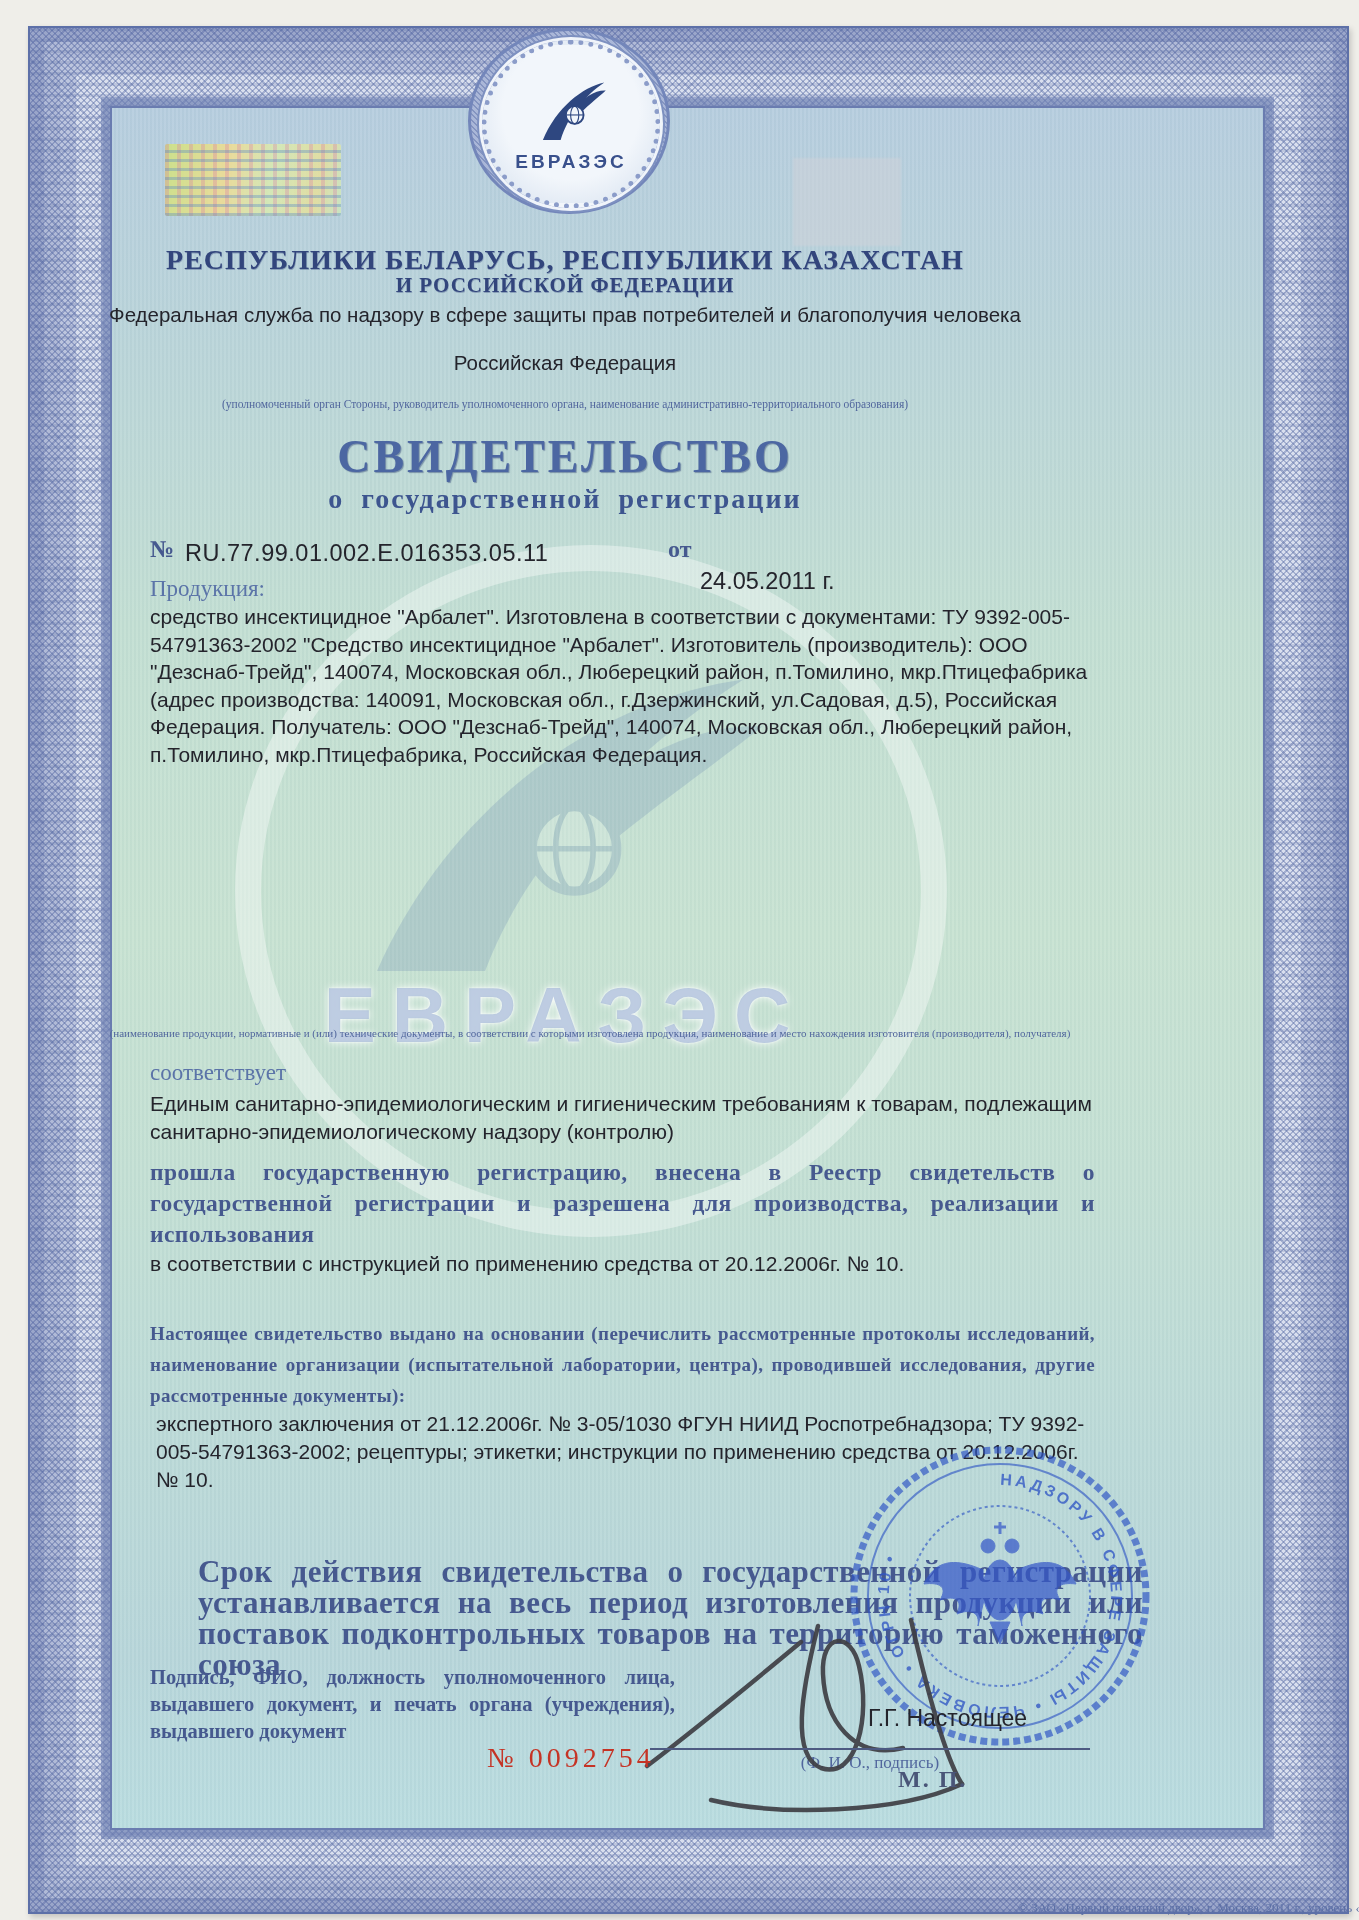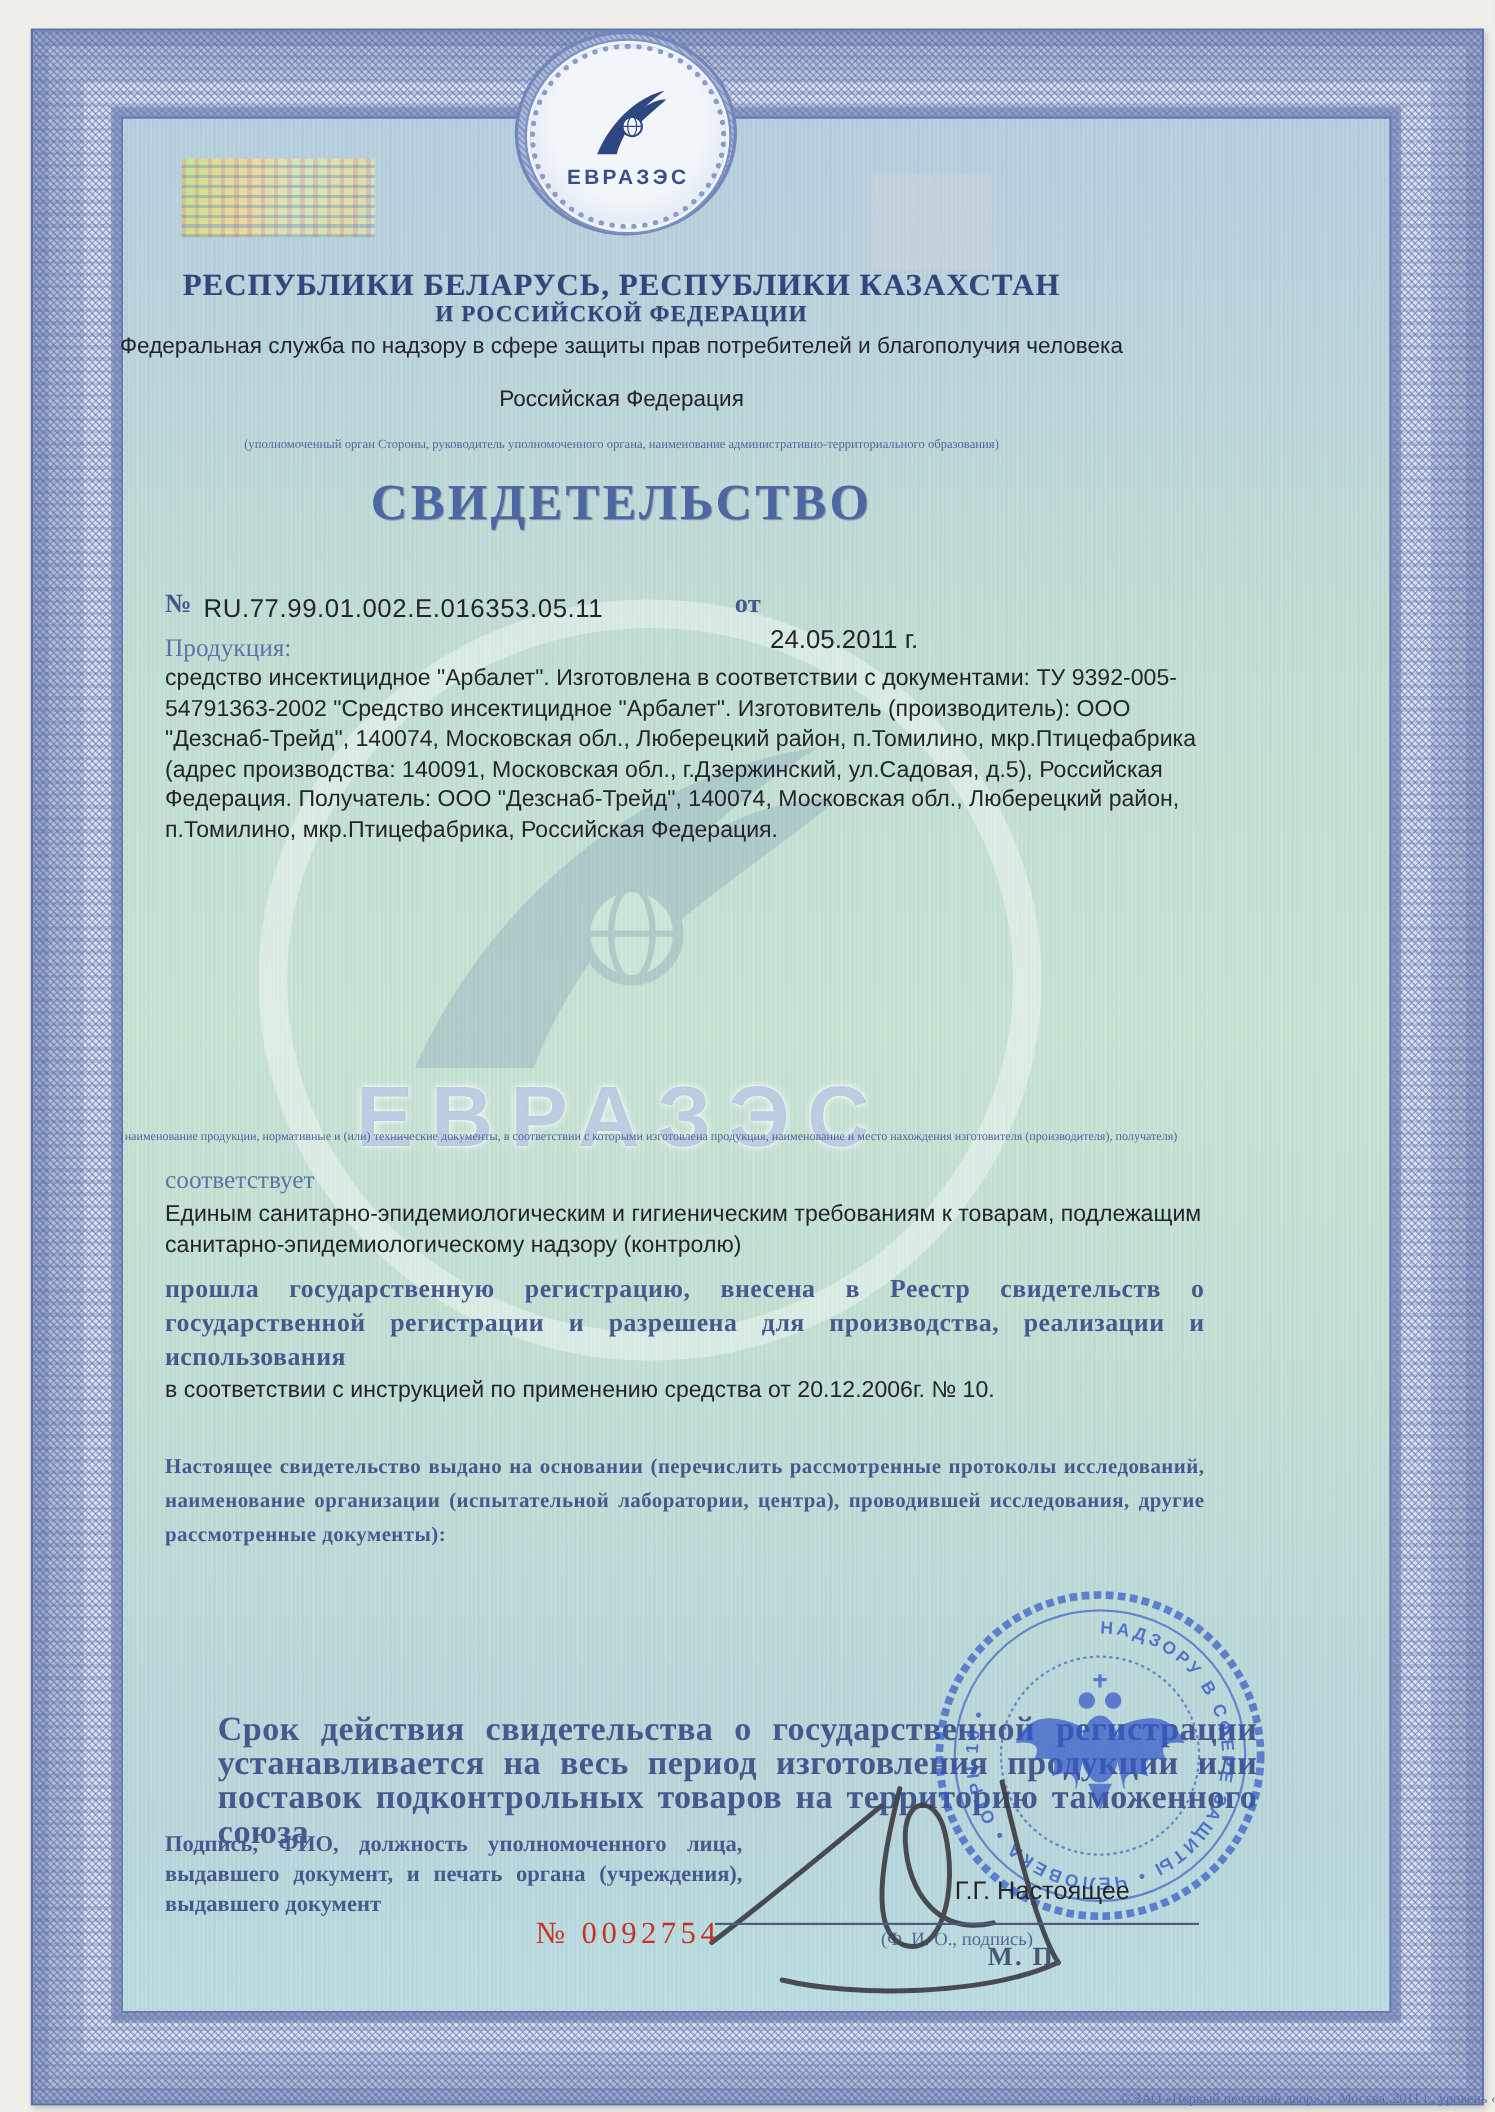--- a/index.html
+++ b/index.html
@@ -162,38 +162,40 @@
 
   <div class="abs navy-head" style="top:244px;font-size:28px;">РЕСПУБЛИКИ БЕЛАРУСЬ, РЕСПУБЛИКИ КАЗАХСТАН</div>
   <div class="abs navy-head" style="top:273px;font-size:21px;">И РОССИЙСКОЙ ФЕДЕРАЦИИ</div>
 
   <div class="abs sans-dark sans-center" style="top:303px;font-size:20.5px;">Федеральная служба по надзору в сфере защиты прав потребителей и благополучия человека</div>
   <div class="abs sans-dark sans-center" style="top:351px;font-size:20.5px;">Российская Федерация</div>
 
   <div class="abs tiny-note" style="top:398px;left:90px;width:950px;font-size:11.5px;">(уполномоченный орган Стороны, руководитель уполномоченного органа, наименование административно-территориального образования)</div>
 
   <div class="abs cert-title" style="top:430px;">СВИДЕТЕЛЬСТВО</div>
+  <div class="abs cert-subtitle" style="top:483px;">о государственной регистрации</div>
 
   <div class="abs serif-blue" style="top:536px;left:150px;font-size:24px;">№</div>
   <div class="abs sans-dark" style="top:540px;left:185px;font-size:23.5px;letter-spacing:.5px;">RU.77.99.01.002.Е.016353.05.11</div>
   <div class="abs serif-blue" style="top:536px;left:668px;font-size:24px;">от</div>
   <div class="abs sans-dark" style="top:568px;left:700px;font-size:23.5px;">24.05.2011 г.</div>
 
   <div class="abs serif-blue" style="top:576px;left:150px;font-size:23px;font-weight:500;color:#5b74a8;">Продукция:</div>
   <div class="abs sans-dark" style="top:603px;left:150px;width:945px;font-size:21px;line-height:27.5px;">средство инсектицидное "Арбалет". Изготовлена в соответствии с документами: ТУ 9392-005-54791363-2002 "Средство инсектицидное "Арбалет". Изготовитель (производитель): ООО "Дезснаб-Трейд", 140074, Московская обл., Люберецкий район, п.Томилино, мкр.Птицефабрика (адрес производства: 140091, Московская обл., г.Дзержинский, ул.Садовая, д.5), Российская Федерация. Получатель: ООО "Дезснаб-Трейд", 140074, Московская обл., Люберецкий район, п.Томилино, мкр.Птицефабрика, Российская Федерация.</div>
 
   <div class="abs tiny-note" style="top:1027px;left:80px;width:1020px;font-size:11px;">(наименование продукции, нормативные и (или) технические документы, в соответствии с которыми изготовлена продукция, наименование и место нахождения изготовителя (производителя), получателя)</div>
 
   <div class="abs serif-blue" style="top:1060px;left:150px;font-size:23px;font-weight:500;color:#5b74a8;">соответствует</div>
   <div class="abs sans-dark" style="top:1090px;left:150px;width:945px;font-size:21px;line-height:28px;">Единым санитарно-эпидемиологическим и гигиеническим требованиям к товарам, подлежащим санитарно-эпидемиологическому надзору (контролю)</div>
 
   <div class="abs serif-blue just" style="top:1157px;left:150px;width:945px;font-size:23.5px;line-height:31px;letter-spacing:.4px;">прошла государственную регистрацию, внесена в Реестр свидетельств о государственной регистрации и разрешена для производства, реализации и использования</div>
   <div class="abs sans-dark" style="top:1252px;left:150px;width:945px;font-size:21px;">в соответствии с инструкцией по применению средства от 20.12.2006г. № 10.</div>
 
   <div class="abs serif-blue just" style="top:1318px;left:150px;width:945px;font-size:19px;line-height:31px;letter-spacing:.4px;">Настоящее свидетельство выдано на основании (перечислить рассмотренные протоколы исследований, наименование организации (испытательной лаборатории, центра), проводившей исследования, другие рассмотренные документы):</div>
+  <div class="abs sans-dark" style="top:1410px;left:156px;width:940px;font-size:21px;line-height:28px;">экспертного заключения от 21.12.2006г. № 3-05/1030 ФГУН НИИД Роспотребнадзора; ТУ 9392-005-54791363-2002; рецептуры; этикетки; инструкции по применению средства от 20.12.2006г. № 10.</div>
 
   <div class="abs serif-blue just" style="top:1556px;left:150px;width:945px;font-size:31px;line-height:31px;letter-spacing:.4px;margin-left:48px;">Срок действия свидетельства о государственной регистрации устанавливается на весь период изготовления продукции или поставок подконтрольных товаров на территорию таможенного союза</div>
 
   <div class="abs serif-blue just" style="top:1664px;left:150px;width:525px;font-size:20.5px;line-height:27px;">Подпись, ФИО, должность уполномоченного лица, выдавшего документ, и печать органа (учреждения), выдавшего документ</div>
   <div class="abs red-no" style="top:1742px;left:487px;">№ 0092754</div>
 
   <svg class="stamp-svg" viewBox="0 0 316 316">
     <g fill="none" stroke="#2f55c5">
       <circle cx="158" cy="158" r="146" stroke-width="7" stroke-dasharray="7 4" opacity=".75"></circle>
       <circle cx="158" cy="158" r="132" stroke-width="2" opacity=".7"></circle>

